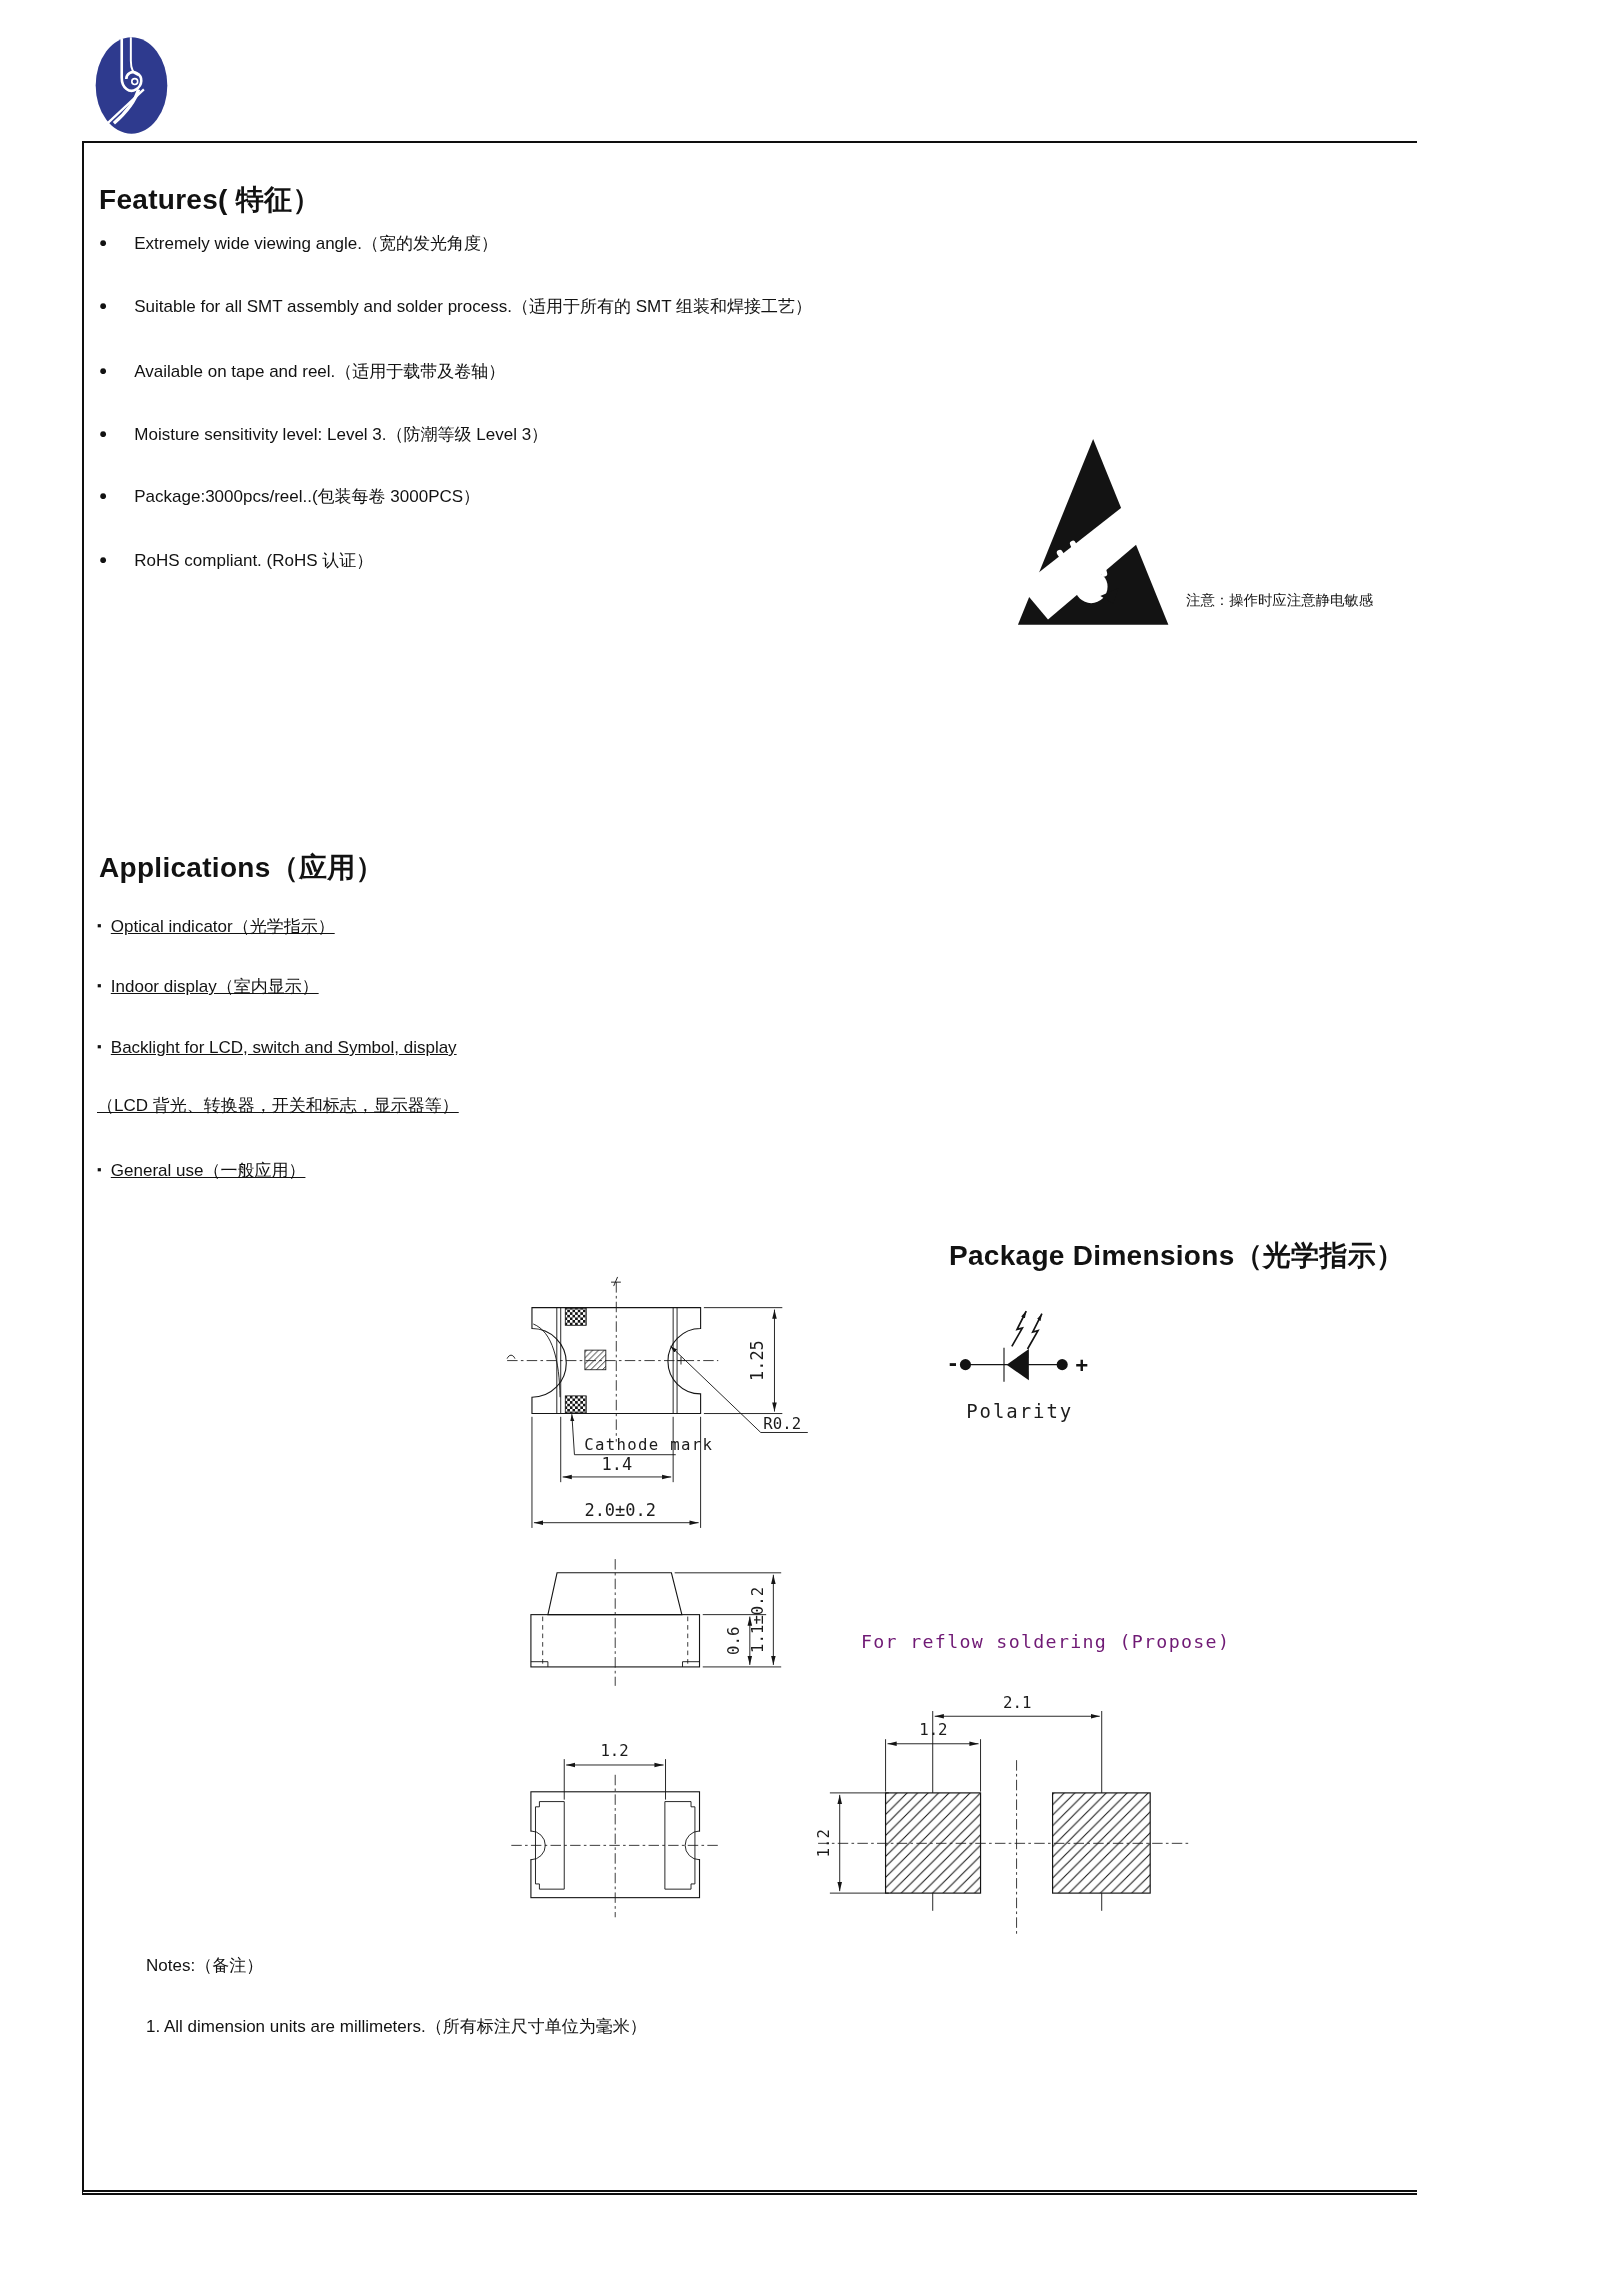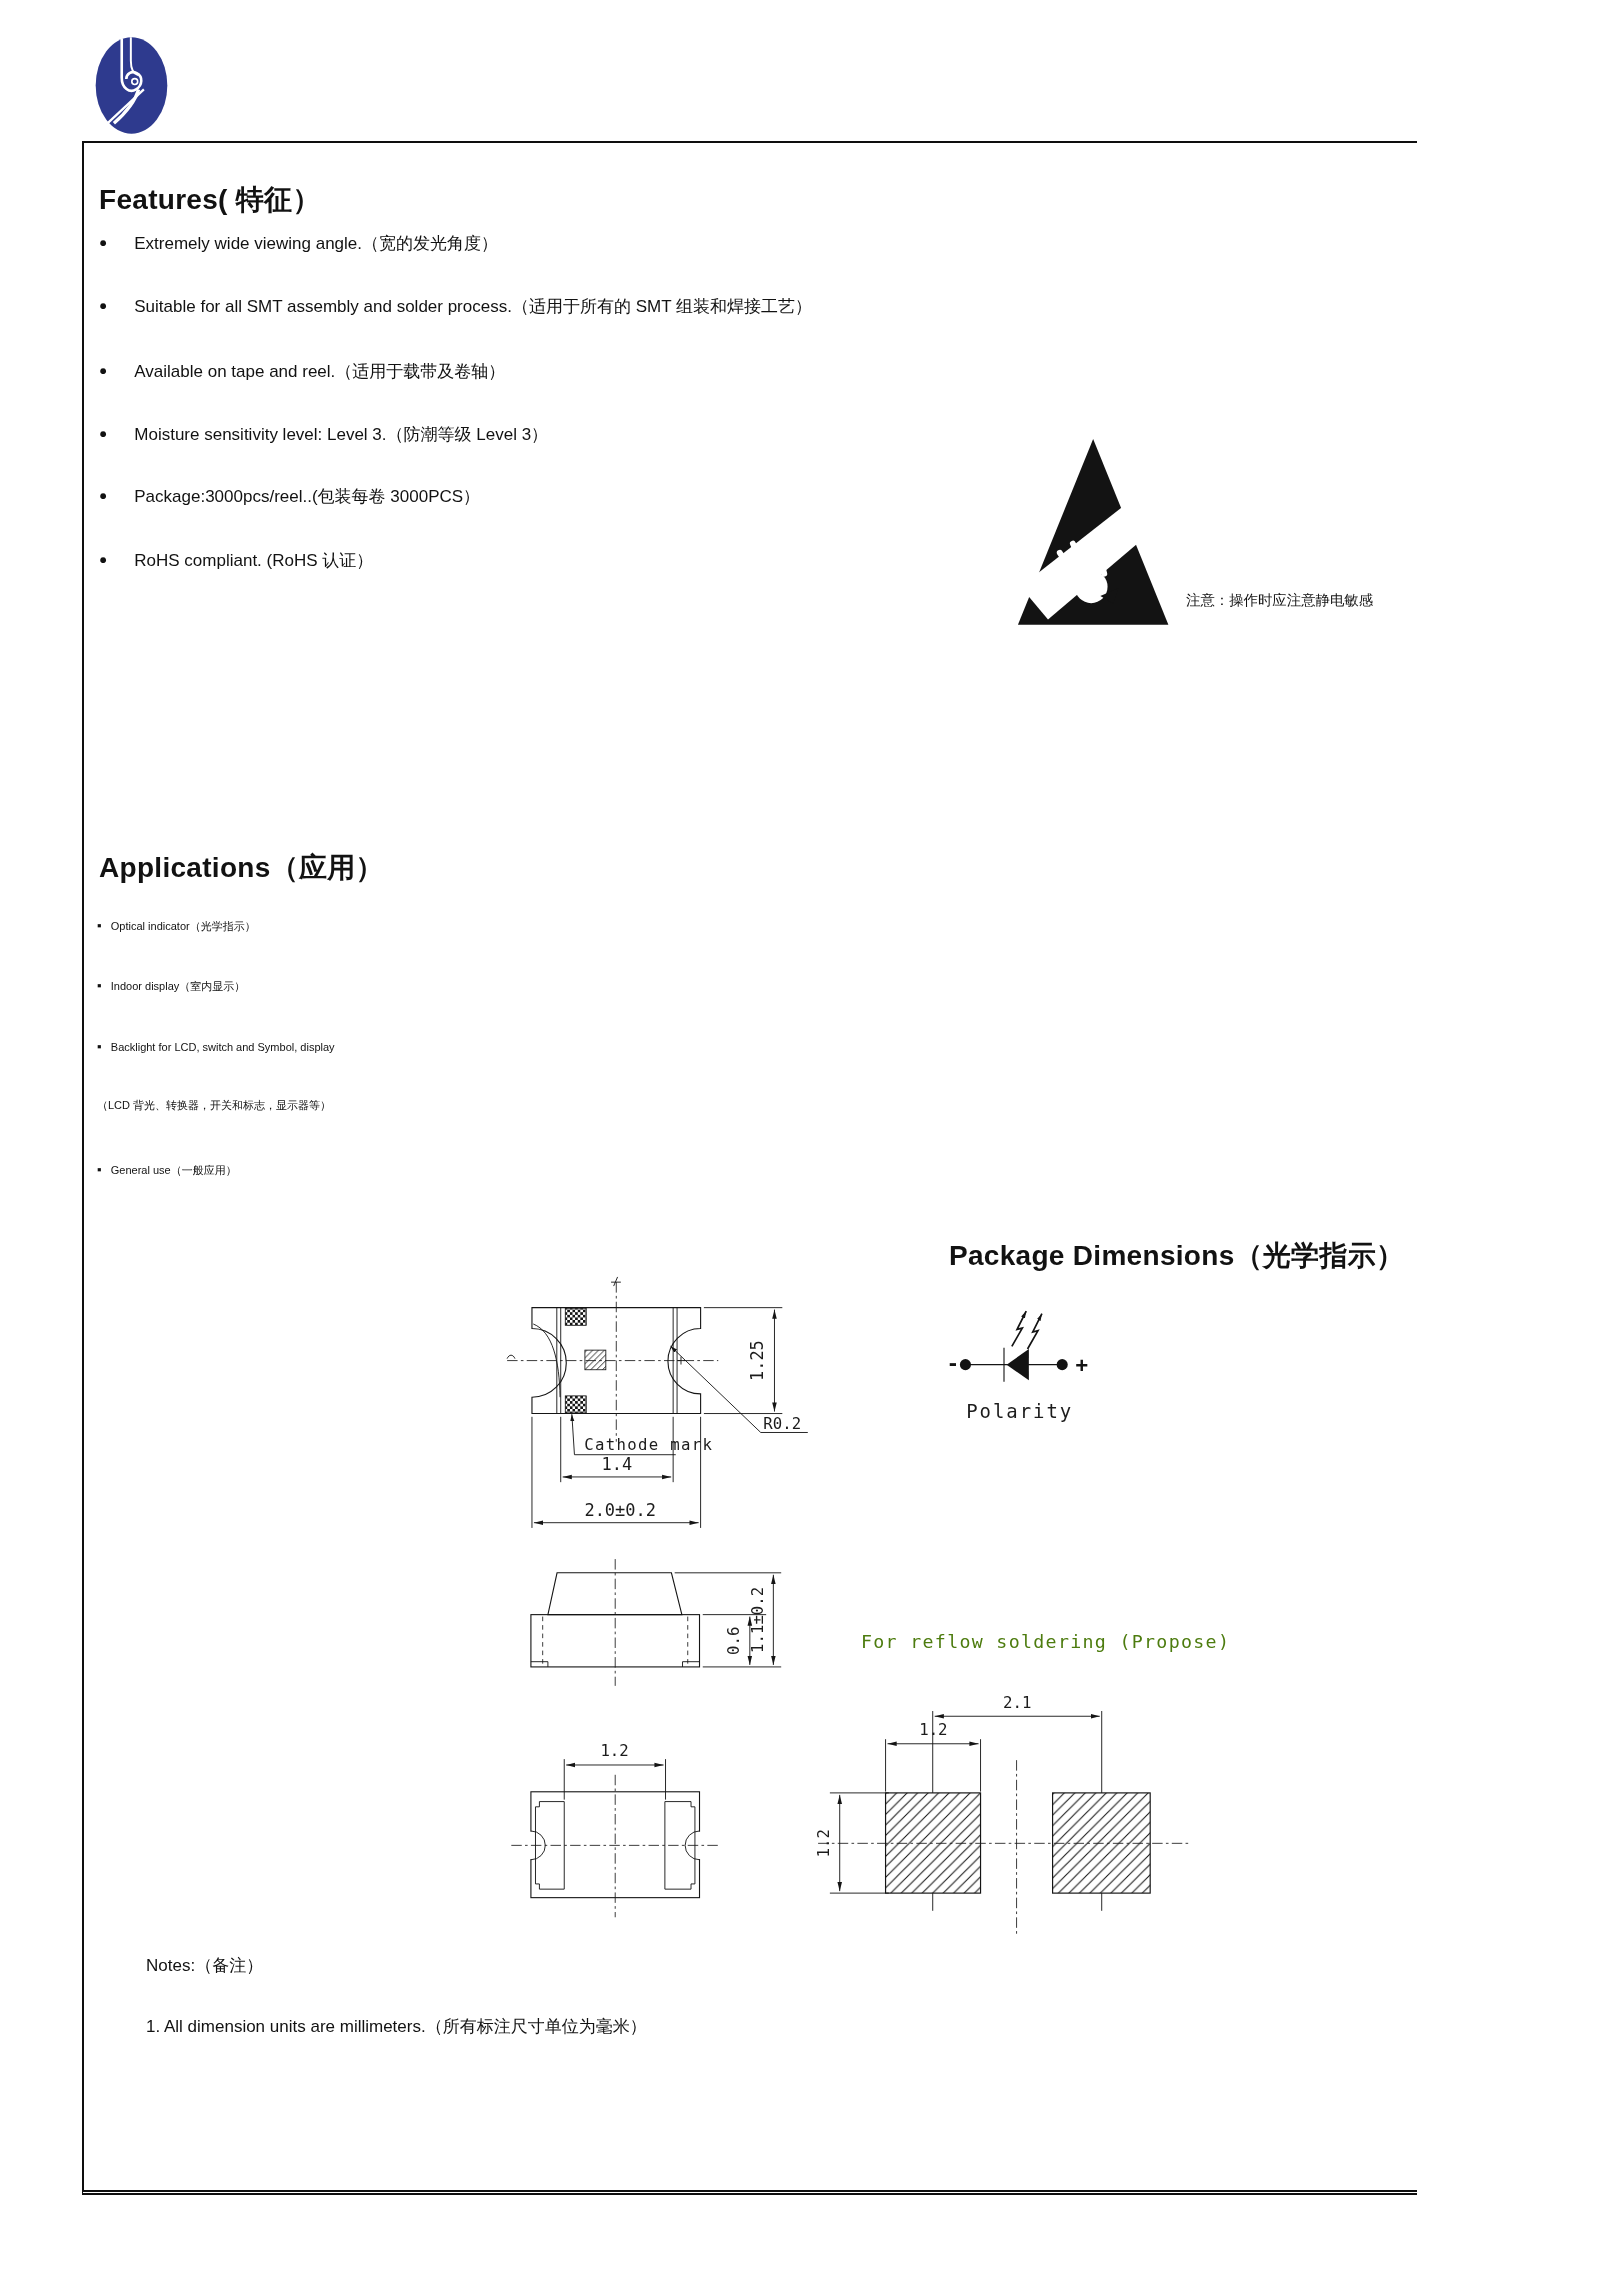--- a/index.html
+++ b/index.html
@@ -8,23 +8,23 @@
   .abs{position:absolute;white-space:nowrap;}
   .frame{position:absolute;left:82px;top:141px;width:1453px;height:2047px;
          border:2px solid #0e0e0e;border-bottom:5.9px double #0e0e0e;}
   .h1{font-size:28px;font-weight:bold;letter-spacing:0.3px;}
   .body-txt{font-size:17px;margin-left:47px;}
   .feat-row{position:absolute;left:99px;display:flex;align-items:flex-start;}
   .feat-dot{font-size:13.7px;line-height:19.6px;margin-right:27px;}
   .feat-txt{font-size:17px;line-height:21px;}
   .app-row{position:absolute;left:97px;display:flex;align-items:flex-start;}
   .app-sq{font-size:13px;line-height:19.6px;margin-right:9.2px;}
-  .app-txt{font-size:11px;line-height:21px;}
+  .app-txt{font-size:17px;line-height:21px;text-decoration:underline;}
   .cad{font-family:"DejaVu Sans Mono",monospace;fill:#1c1c1c;}
-  .cad-html{font-family:"DejaVu Sans Mono",monospace;color:#4d7c0f;letter-spacing:0.7px;}
+  .cad-html{font-family:"DejaVu Sans Mono",monospace;color:#701a75;letter-spacing:0.7px;}
   .esd-note{font-family:Liberation Sans, sans-serif;font-size:14.4px;}
   svg{position:absolute;overflow:visible;}
   svg line,svg path,svg rect,svg polyline{vector-effect:none;}
   .ln{stroke:#151515;stroke-width:1.7;fill:none;}
   .ln2{stroke:#151515;stroke-width:1.4;fill:none;}
   .cl{stroke:#1a1a1a;stroke-width:1.3;fill:none;stroke-dasharray:16 5 4 5;}
   .dash{stroke:#1a1a1a;stroke-width:1.3;fill:none;stroke-dasharray:7 6;}
 </style>
 </head>
 <body>

